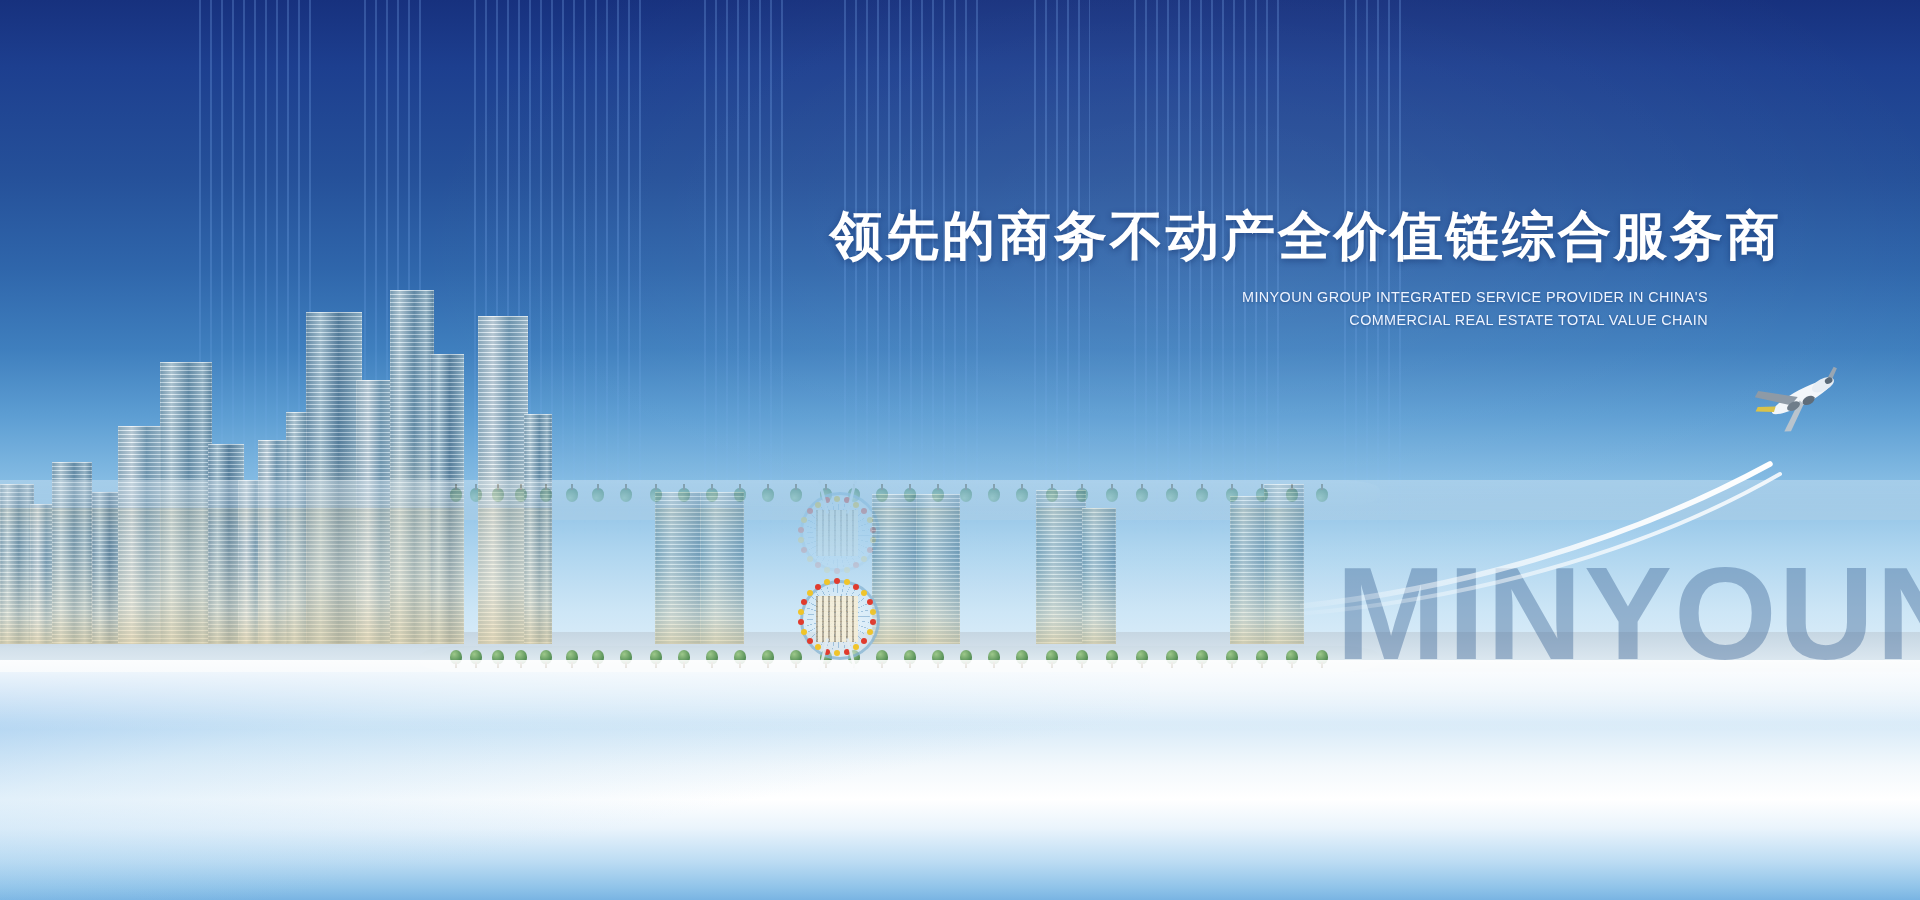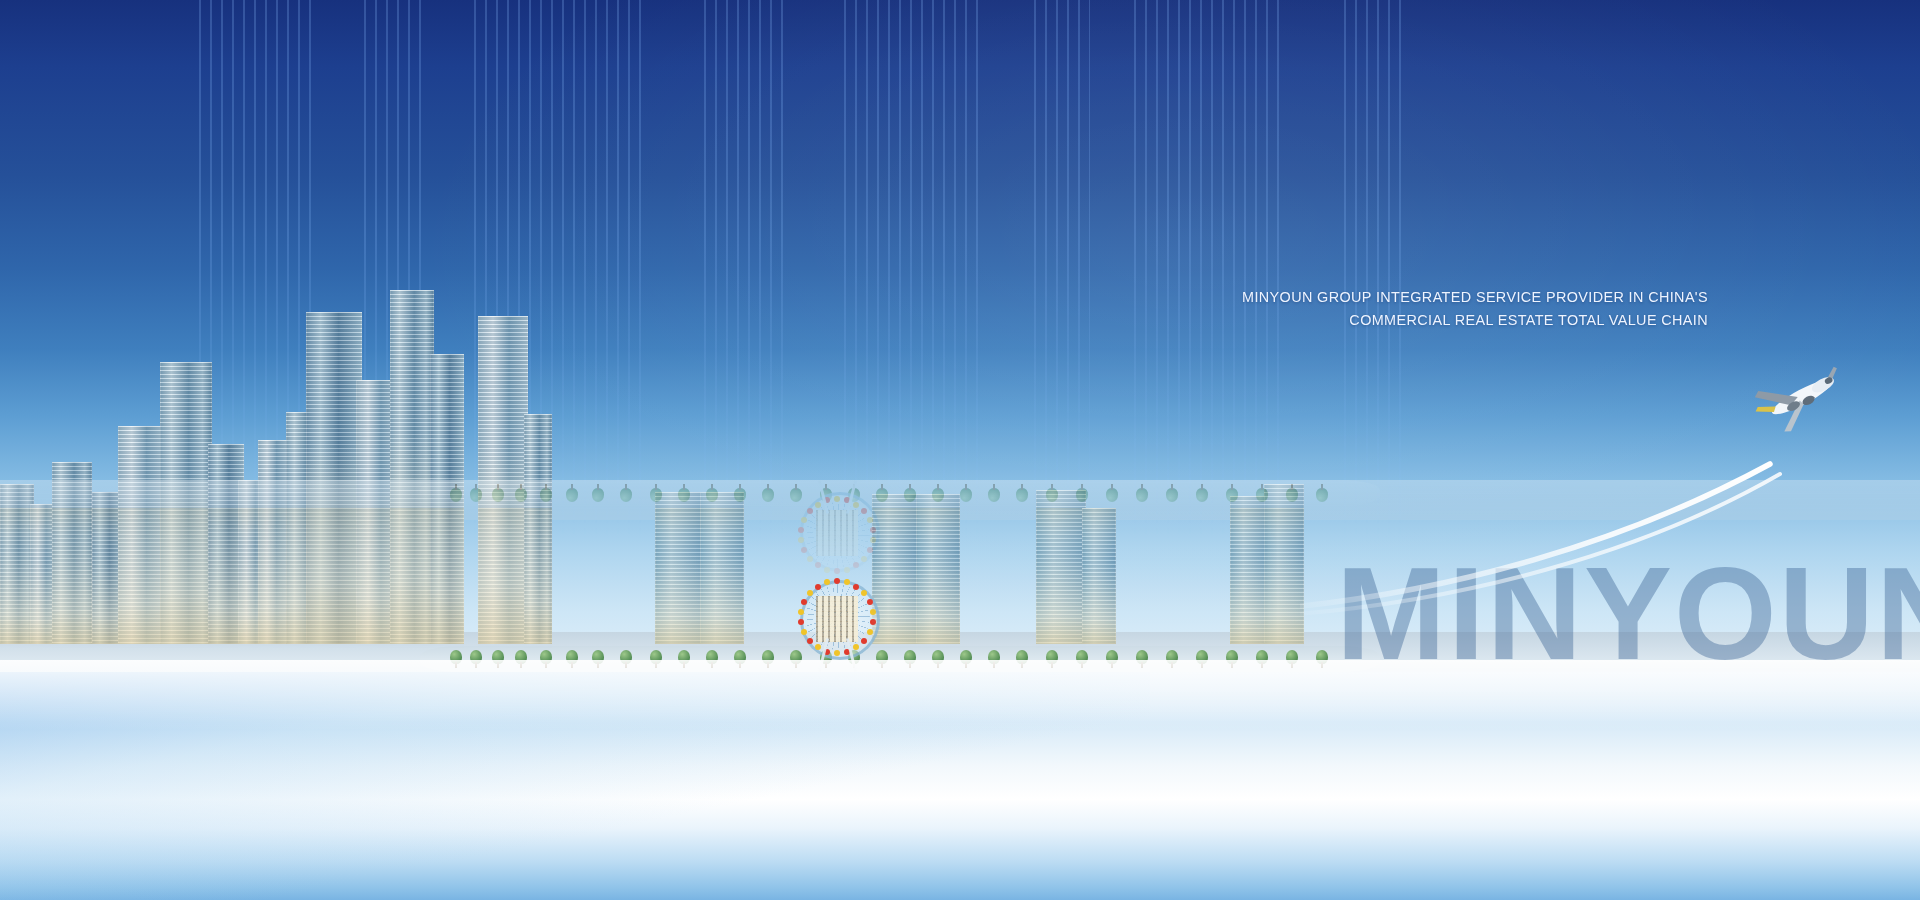--- a/index.html
+++ b/index.html
@@ -555,18 +555,19 @@
         <path d="M58 58 L30 78 L36 81 L60 63 Z" fill="#b9c4cd"></path>
         <path d="M34 52 L18 44 L14 47 L30 56 Z" fill="#d9c24a"></path>
         <path d="M92 52 L104 44 L106 47 L96 55 Z" fill="#9aa6b2"></path>
         <ellipse cx="50" cy="60" rx="7" ry="4" fill="#6f7d8a"></ellipse>
         <ellipse cx="66" cy="62" rx="6.5" ry="4" fill="#5f6d7a"></ellipse>
         <ellipse cx="93" cy="54" rx="4" ry="3" fill="#5b6a78"></ellipse>
       </g>
     </svg>
   </div>
 
+  <div class="headline">领先的商务不动产全价值链综合服务商</div>
   <div class="subtitle">
     <div>MINYOUN GROUP INTEGRATED SERVICE PROVIDER IN CHINA'S</div>
     <div>COMMERCIAL REAL ESTATE TOTAL VALUE CHAIN</div>
   </div>
 
 </div>
 
 </body></html>

